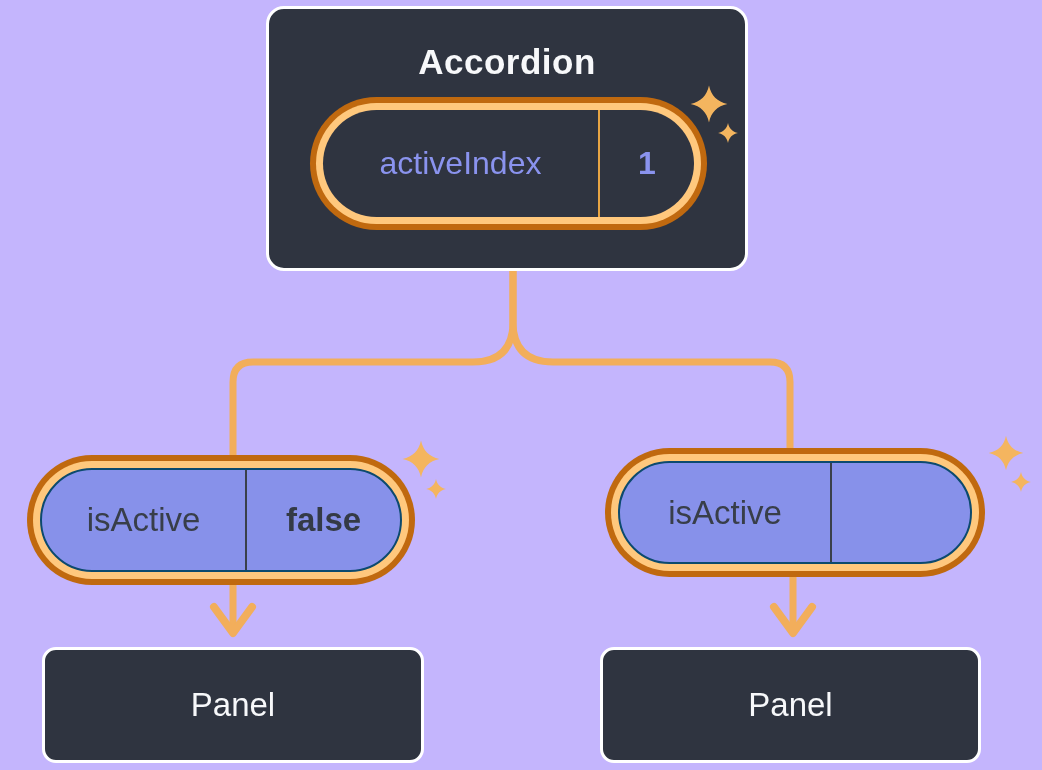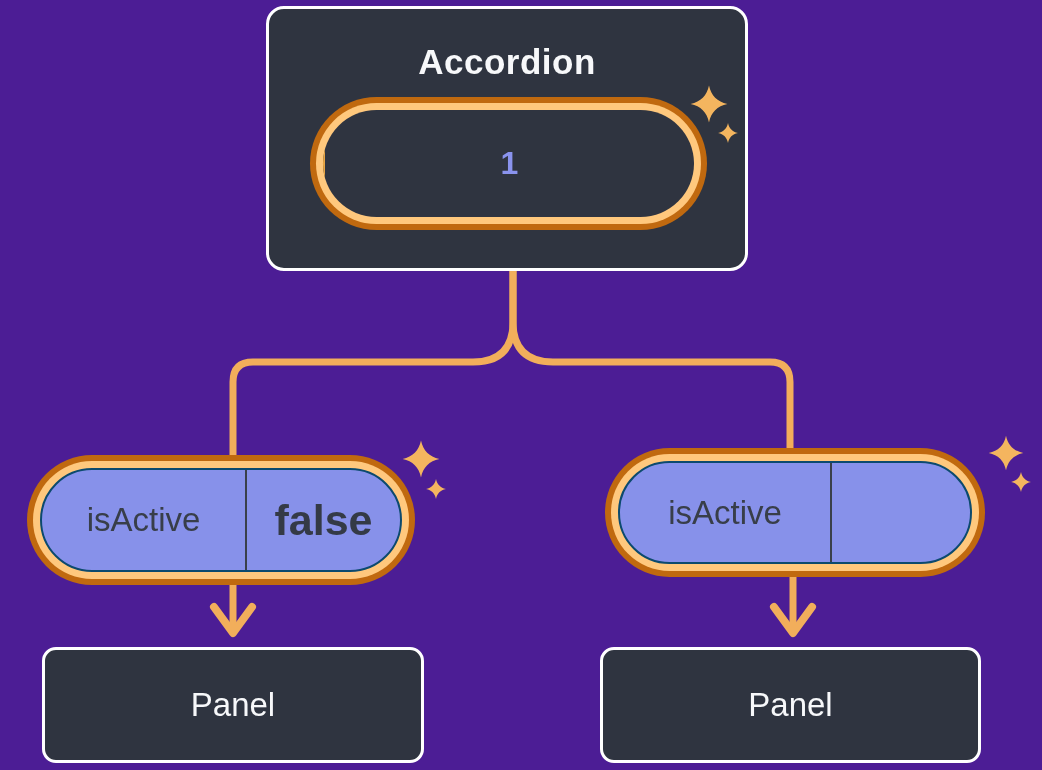--- a/index.html
+++ b/index.html
@@ -1,19 +1,19 @@
 <!DOCTYPE html>
 <html><head>
 <meta charset="utf-8">
 <style>
   html,body{margin:0;padding:0;background:#4C6770;}
   .canvas{
     position:relative;
     width:1042px;height:770px;
-    background:#4c1d95;
+    background:#c4b5fd;
     overflow:hidden;
     font-family:"Liberation Sans", sans-serif;
   }
   .card{
     position:absolute;
     background:#2F3440;
     border:3px solid #FFFFFF;
     border-radius:18px;
     box-sizing:border-box;
   }
@@ -57,21 +57,21 @@
     align-items:center;
     justify-content:center;
     white-space:nowrap;
   }
   .pill-divider{ width:2px; }
   .pill.dark .pill-divider{ background:#E8A544; }
   .pill.purple .pill-divider{ background:#3A404B; }
   .state-label-dark{ color:#8A93EE; font-size:32px; }
   .state-value-dark{ color:#8A93EE; font-size:32px; font-weight:700; }
   .state-label-purple{ color:#383E49; font-size:33px; }
-  .state-value-purple{ color:#343A46; font-size:43px; font-weight:700; }
+  .state-value-purple{ color:#343A46; font-size:33px; font-weight:700; }
   .panel-card{
     position:absolute;
     background:#2F3440;
     border:3px solid #FFFFFF;
     border-radius:14px;
     box-sizing:border-box;
     display:flex;
     align-items:center;
     justify-content:center;
   }
@@ -96,20 +96,21 @@
     </g>
   </svg>
 
   <div class="card" style="left:266px; top:6px; width:482px; height:265px;">
     <div class="card-title" style="margin-top:33px;">Accordion</div>
   </div>
 
   <div class="pill-ring" style="left:310px; top:97px; width:397px; height:133px;">
     <div class="pill-ring-inner">
       <div class="pill dark">
+        <div class="pill-cell state-label-dark" style="width:275px;">activeIndex</div>
         <div class="pill-divider"></div>
         <div class="pill-cell state-value-dark" style="flex:1;">1</div>
       </div>
     </div>
   </div>
 
   <div class="pill-ring" style="left:27px; top:455px; width:388px; height:130px;">
     <div class="pill-ring-inner">
       <div class="pill purple">
         <div class="pill-cell state-label-purple" style="width:203px;">isActive</div>

